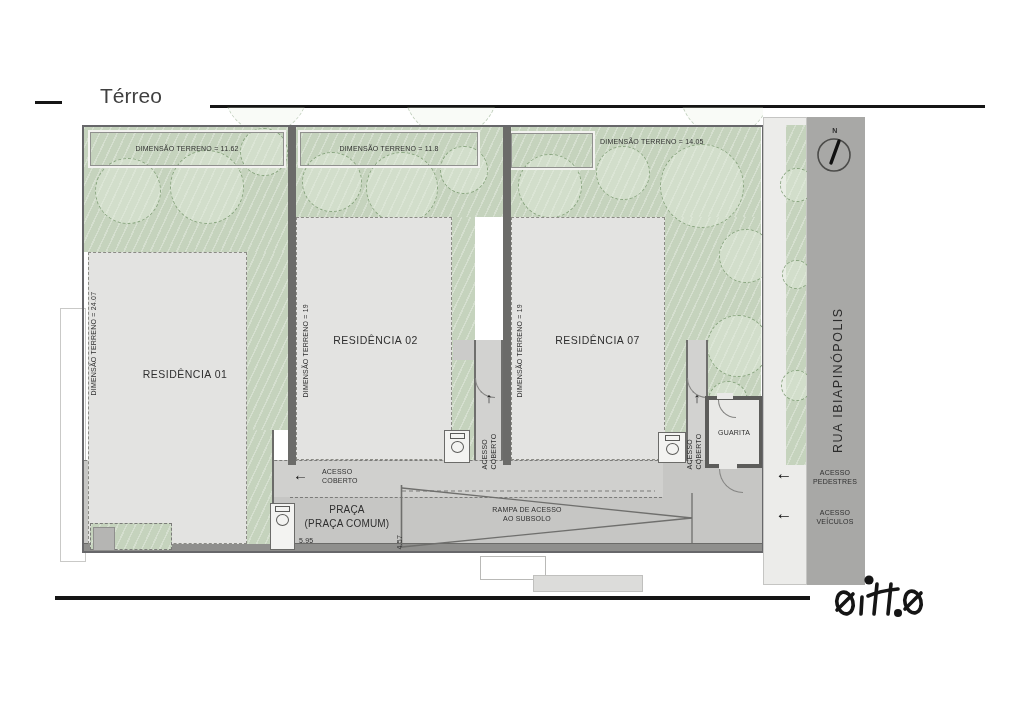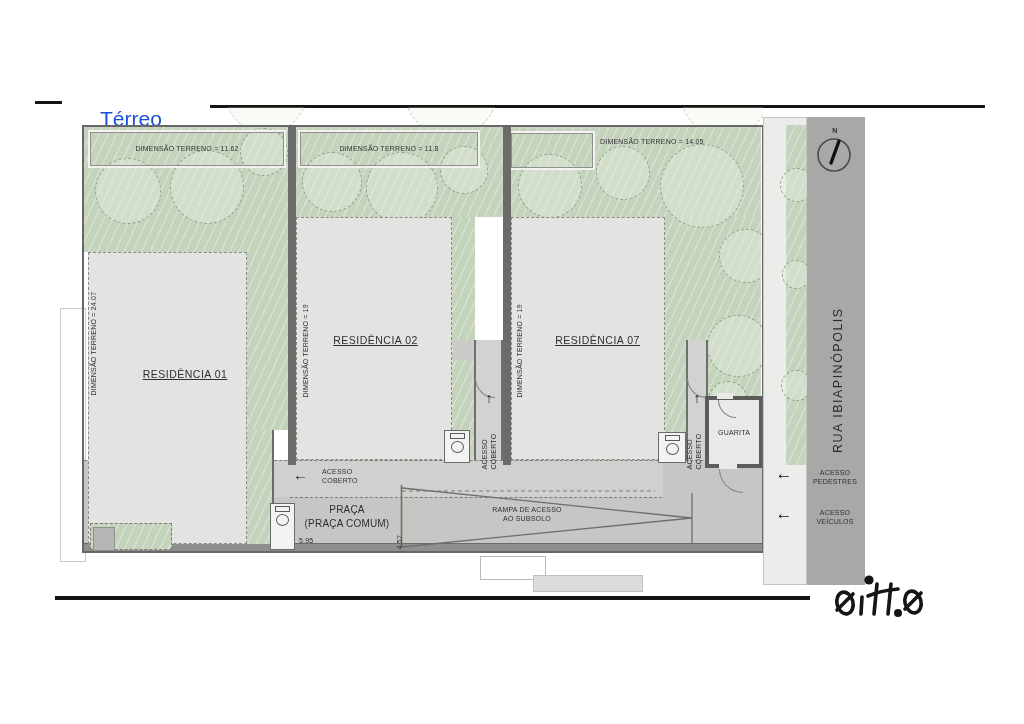--- a/index.html
+++ b/index.html
@@ -15,36 +15,36 @@
   .dimbox{border:1px solid #90908e;box-shadow:0 0 0 2px #f2f2ef;box-sizing:border-box;
           display:flex;align-items:center;justify-content:center;}
   .band{background:#c6c6c4;border-top:1px dashed #7b7b79;box-sizing:border-box;}
   .cor{background:#d2d2d0;border-left:2px solid #6f6f6d;border-right:2px solid #6f6f6d;box-sizing:border-box;}
   .wc{background:#f3f3f1;border:1.5px solid #6b6b69;box-sizing:border-box;}
   .guarita{background:#e9e9e7;border:4px solid #5c5c5a;box-sizing:border-box;}
   .arc{border:1.2px solid #858583;border-top:none;border-right:none;
        border-radius:0 0 0 100%;background:transparent;}
   .t7{font-size:7px;line-height:1.35;letter-spacing:.2px;}
   .t8{font-size:10px;line-height:1.4;letter-spacing:.2px;}
-  .t10{font-size:10.5px;letter-spacing:.5px;text-decoration:underline;}
+  .t10{font-size:10.5px;letter-spacing:.5px;}
   .c{text-align:center;}
   .b{font-weight:bold;}
   .v{display:inline-block;transform:rotate(-90deg);transform-origin:0 100%;white-space:nowrap;}
   .vwrap{position:absolute;width:0;height:0;}
   .arw{color:#111;font-weight:bold;}
   .rule{background:#151515;}
   .toi{width:11px;height:10px;border:1.5px solid #5a5a58;border-radius:50%;margin:2px auto 0;}
   .tank{width:13px;height:4px;border:1.5px solid #5a5a58;margin:2px auto 0;}
   svg{display:block;}
 </style>
 </head>
 <body>
 
 <div class="abs rule" style="left:35px;top:101px;width:27px;height:3px;"></div>
-<div class="abs" style="left:100px;top:107px;font-size:21px;color:#1d4ed8;">Térreo</div>
+<div class="abs" style="left:100px;top:84px;font-size:21px;color:#404040;">Térreo</div>
 <div class="abs rule" style="left:210px;top:105px;width:775px;height:2.5px;"></div>
 
 <div class="abs" style="left:84px;top:107px;width:679px;height:18px;overflow:hidden;opacity:.55;">
   <div class="tree" style="left:140px;top:-58px;width:82px;height:82px;"></div>
   <div class="tree" style="left:320px;top:-64px;width:92px;height:92px;"></div>
   <div class="tree" style="left:596px;top:-60px;width:88px;height:88px;"></div>
 </div>
 
 <div class="abs" style="left:60px;top:308px;width:24px;height:252px;background:#ffffff;border:1px solid #c9c9c7;"></div>
 <div class="abs" style="left:480px;top:556px;width:64px;height:22px;background:#ffffff;border:1px solid #b9b9b7;"></div>

